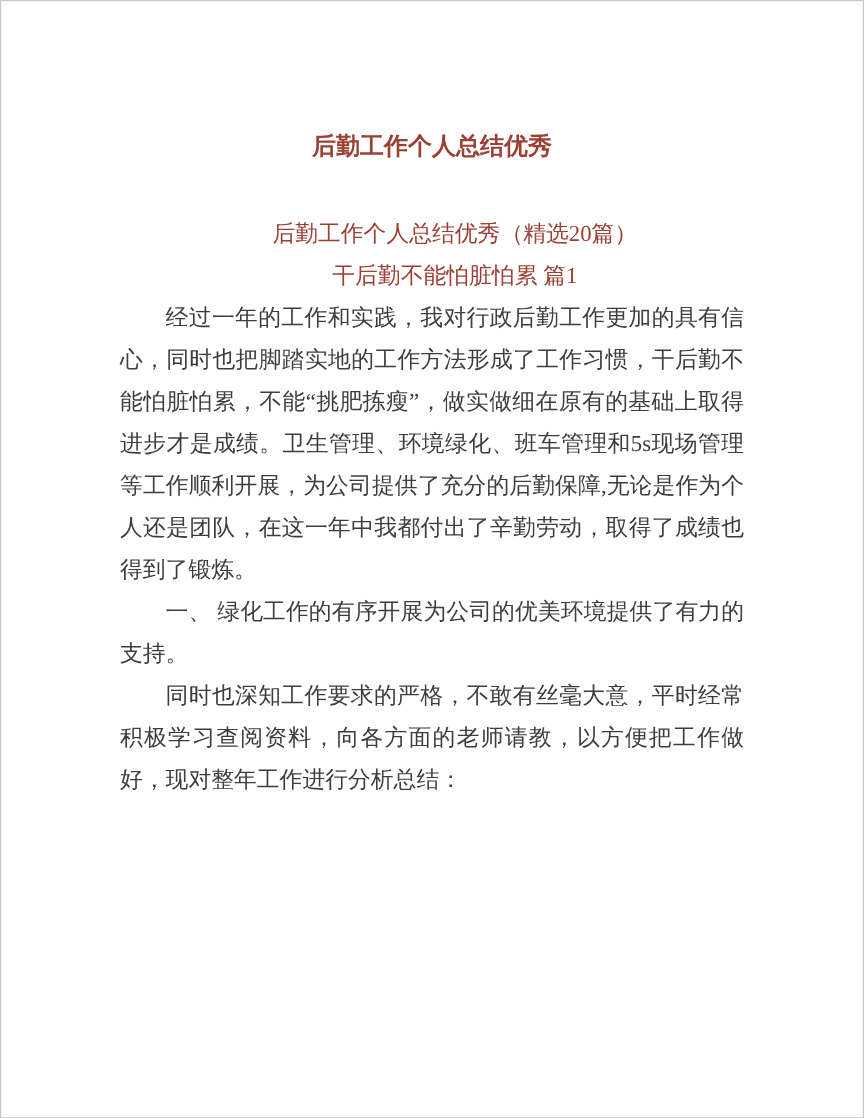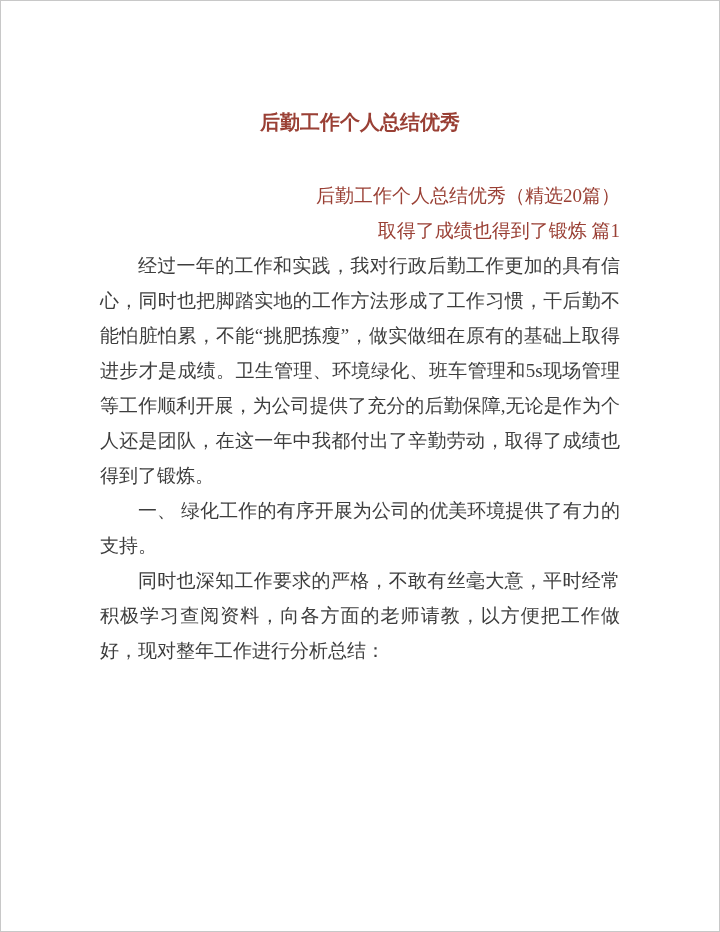--- a/index.html
+++ b/index.html
@@ -35,32 +35,32 @@
   .para{
     margin:0;
     font-size:19px;
     line-height:35px;
     text-align:justify;
     text-indent:2em;
     word-break:break-all;
   }
   .para.red{
     color:var(--accent);
-    text-align:right;
+    text-align:center;
   }
 </style>
 </head>
 <body>
 
 <div class="page">
   <h1 class="doc-title">后勤工作个人总结优秀</h1>
 
   <p class="para red">后勤工作个人总结优秀（精选20篇）</p>
 
-  <p class="para red">取得了成绩也得到了锻炼 篇1</p>
+  <p class="para red">干后勤不能怕脏怕累 篇1</p>
 
   <p class="para">经过一年的工作和实践，我对行政后勤工作更加的具有信心，同时也把脚踏实地的工作方法形成了工作习惯，干后勤不能怕脏怕累，不能“挑肥拣瘦”，做实做细在原有的基础上取得进步才是成绩。卫生管理、环境绿化、班车管理和5s现场管理等工作顺利开展，为公司提供了充分的后勤保障,无论是作为个人还是团队，在这一年中我都付出了辛勤劳动，取得了成绩也得到了锻炼。</p>
 
   <p class="para">一、 绿化工作的有序开展为公司的优美环境提供了有力的支持。</p>
 
   <p class="para">同时也深知工作要求的严格，不敢有丝毫大意，平时经常积极学习查阅资料，向各方面的老师请教，以方便把工作做好，现对整年工作进行分析总结：</p>
 
 
 </div>
 

